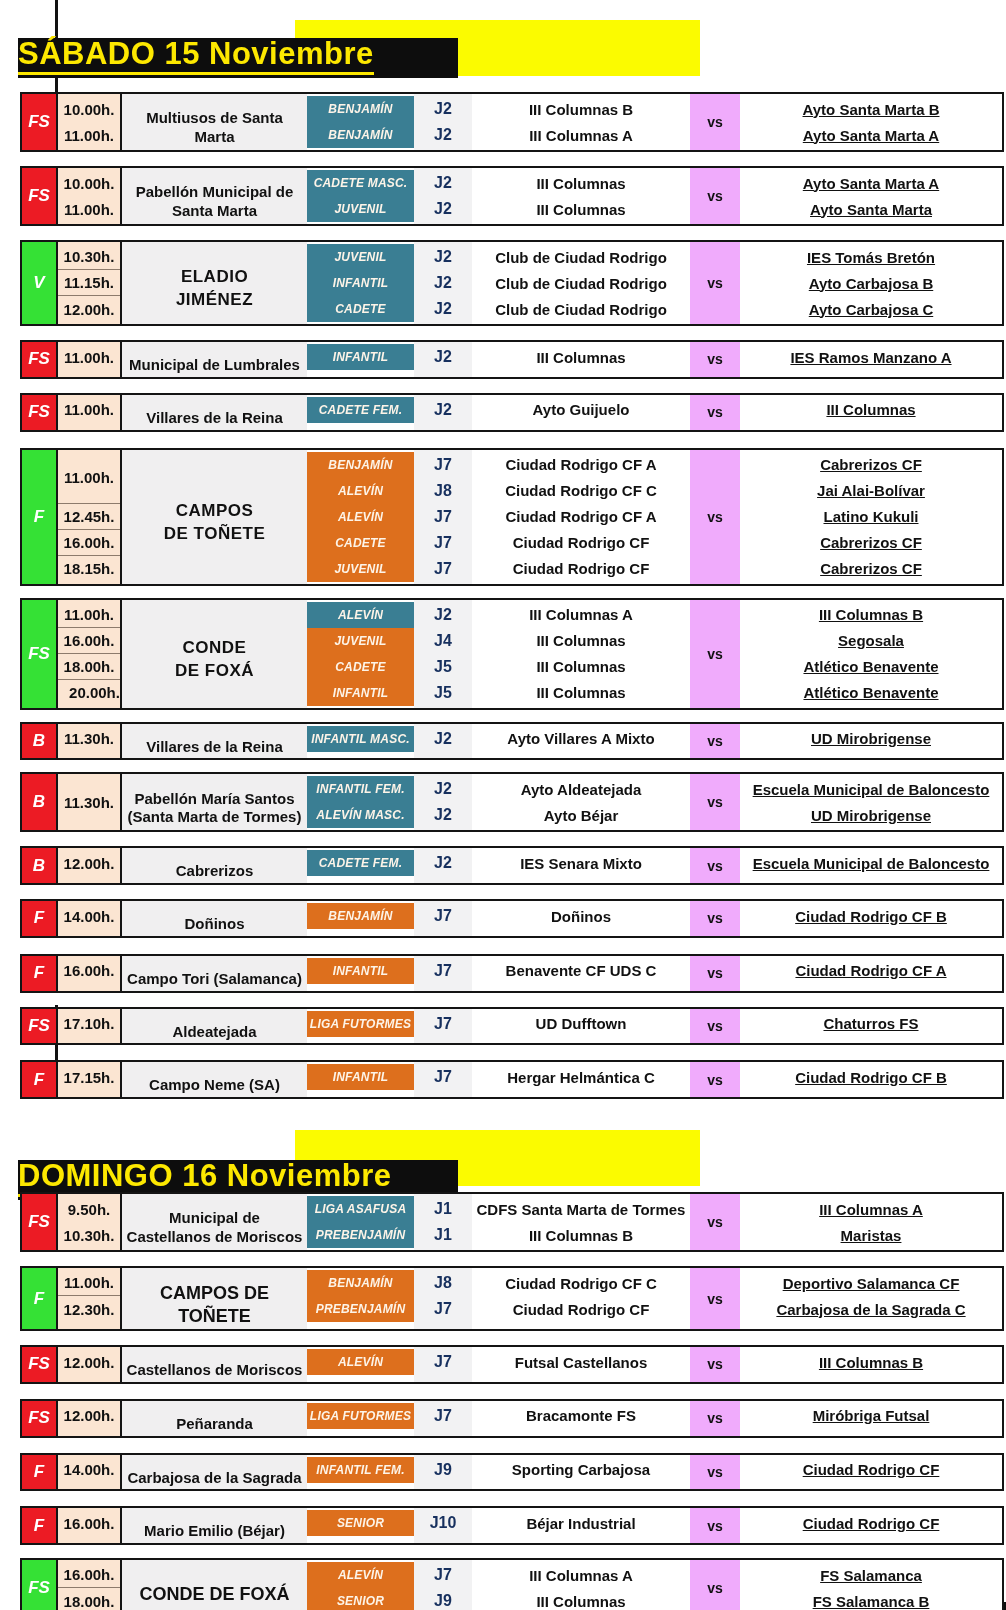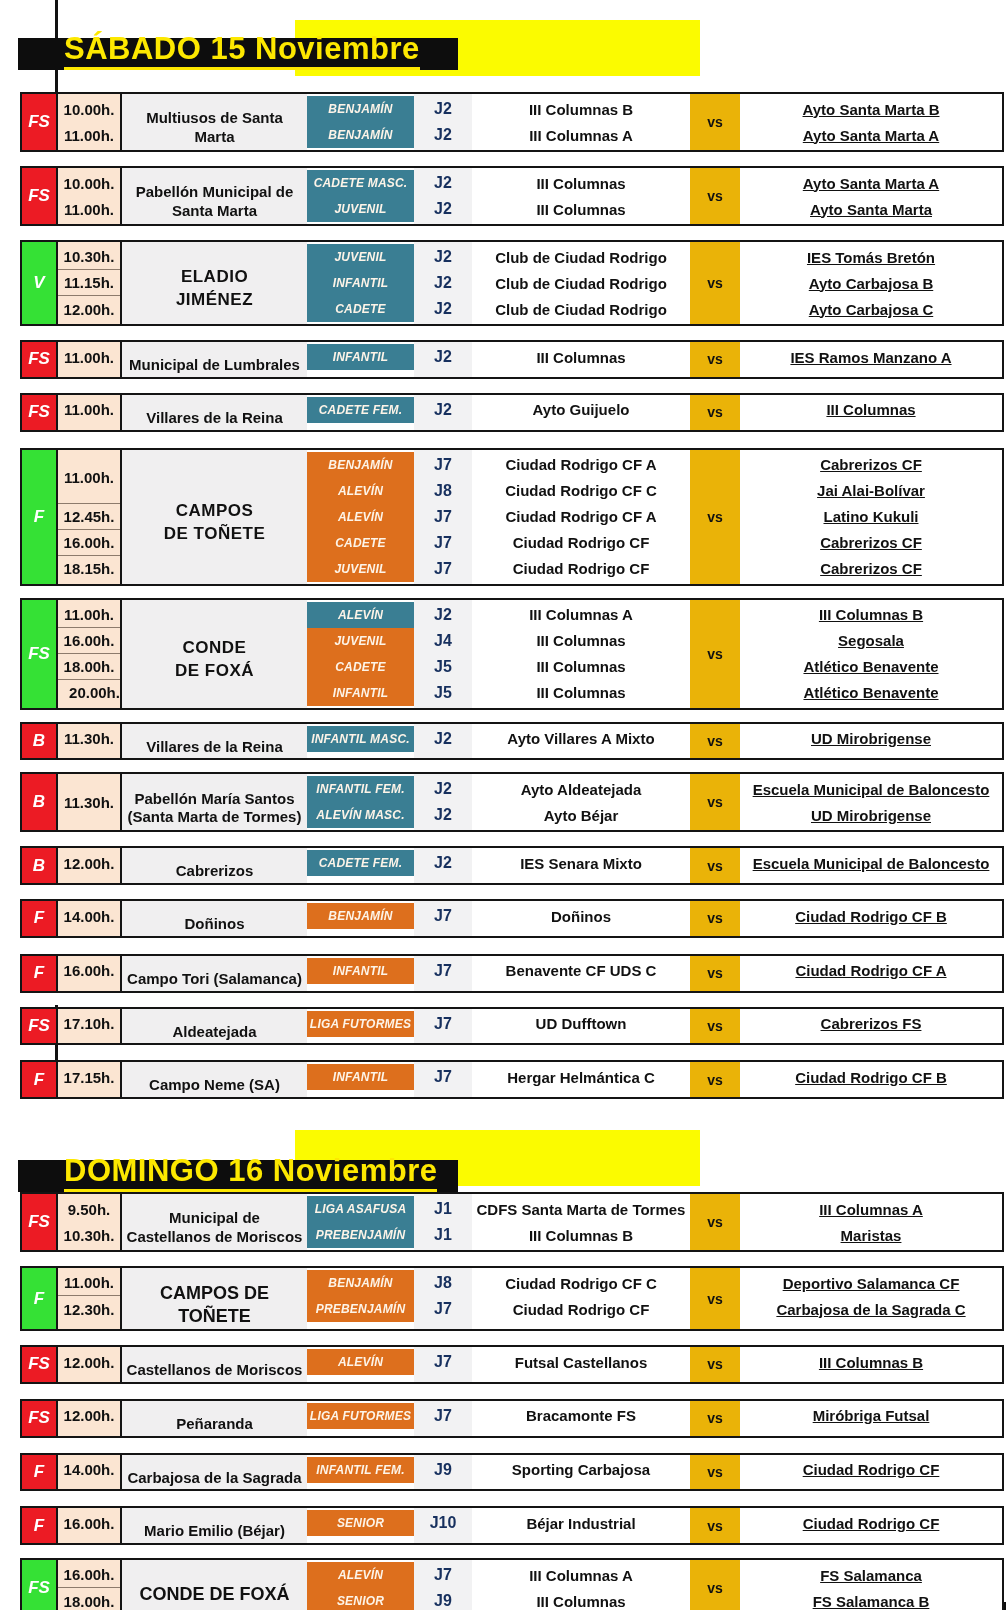--- a/index.html
+++ b/index.html
@@ -11,22 +11,22 @@
     color:#111;
   }
   
   .timeline-seg { position:absolute; left:55px; width:3px; background:#111; z-index:0; }
   .bottom-strip { position:absolute; left:300px; top:1602px; width:706px; height:8px; background:#0d0d0d; z-index:0; }
 
   
   .day-header { position:relative; z-index:1; }
   .day-header .hl { position:absolute; left:295px; width:405px; height:56px; background:#fbfb00; }
   .day-header .bar {
-    position:absolute; left:18px; width:440px; height:32px; background:#0d0d0d;
-    display:flex; align-items:flex-end; padding-left:46px;
+    position:absolute; left:18px; width:440px; height:40px; background:#0d0d0d;
+    display:flex; align-items:flex-start; 
   }
   .day-header .bar span{
     color:#fde800; font-size:31px; font-weight:800; letter-spacing:0.5px;
     white-space:nowrap; border-bottom:3px solid #fde800; padding-bottom:1px; line-height:1.05;
   }
 
   
   .row {
     position:relative; z-index:1;
     width:984px; margin-left:20px;
@@ -61,21 +61,21 @@
   }
   .cats .line-cell {
     color:#fdf4e8; font-weight:800; font-style:italic; font-size:12px; letter-spacing:0.2px;
   }
   .cat-teal   { background:#3a7e93; }
   .cat-orange { background:#dd6f1d; }
   .jcol { background:#f2f2f3; }
   .jcol .line-cell { color:#17305e; font-weight:800; font-size:16px; }
   .homes .line-cell, .aways .line-cell { font-weight:700; font-size:15px; }
   .vscol {
-    background:#eab308; display:flex; align-items:center; justify-content:center;
+    background:#f0abfc; display:flex; align-items:center; justify-content:center;
     font-weight:800; font-size:14px;
   }
   .cell, .vscol, .venuecol, .badge { padding-top:2px; padding-bottom:2px; }
   .aways { overflow:hidden;text-decoration:underline; }
   .homes { overflow:hidden; }
 </style>
 </head>
 <body>
 
 <div class="timeline-seg" style="top:0; height:92px;"></div>
@@ -427,21 +427,21 @@
         <div class="line-cell cat-orange">LIGA FUTORMES</div>
       </div>
     <div class="cell jcol">
         <div class="line-cell">J7</div>
       </div>
     <div class="cell homes">
         <div class="line-cell">UD Dufftown</div>
       </div>
     <div class="vscol">vs</div>
     <div class="cell aways">
-        <div class="line-cell">Cabrerizos FS</div>
+        <div class="line-cell">Chaturros FS</div>
       </div>
   </div>
     <div class="row" style="margin-top: 15px;">
     <div class="badge red">F</div>
     <div class="cell times">
         <div class="time-cell" style="height: 26px; flex-basis: 26px;">17.15h.</div>
       </div>
     <div class="venuecol">
       <div class="venue normal">Campo Neme (SA)</div>
     </div>

